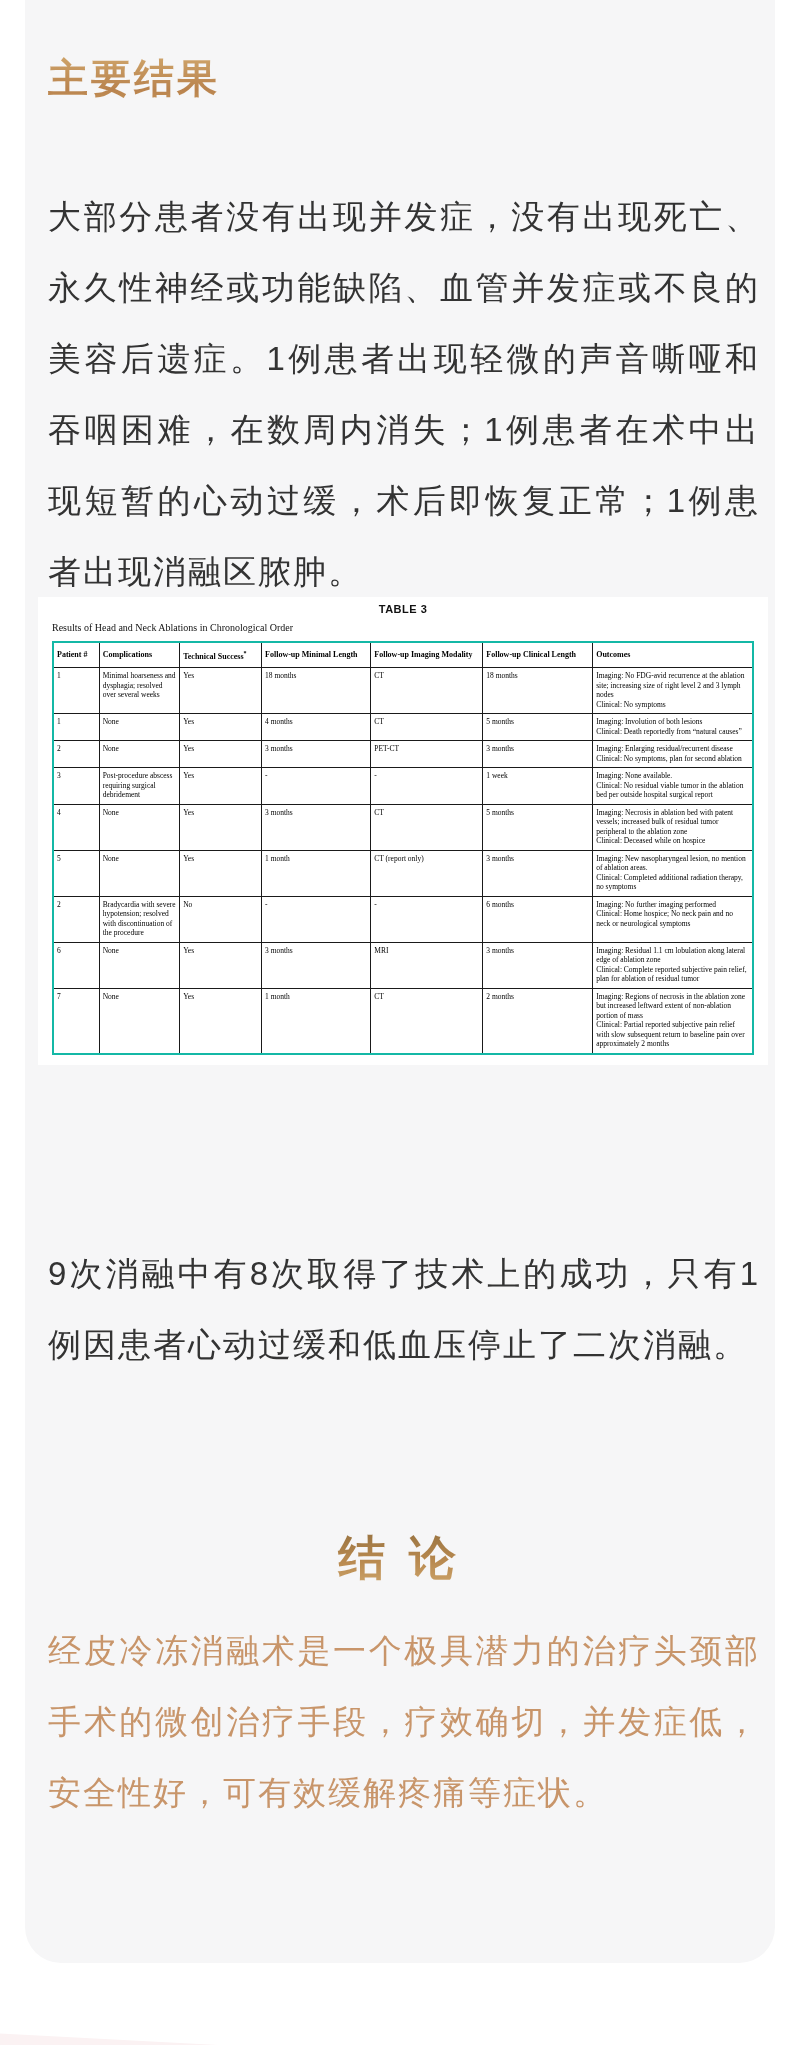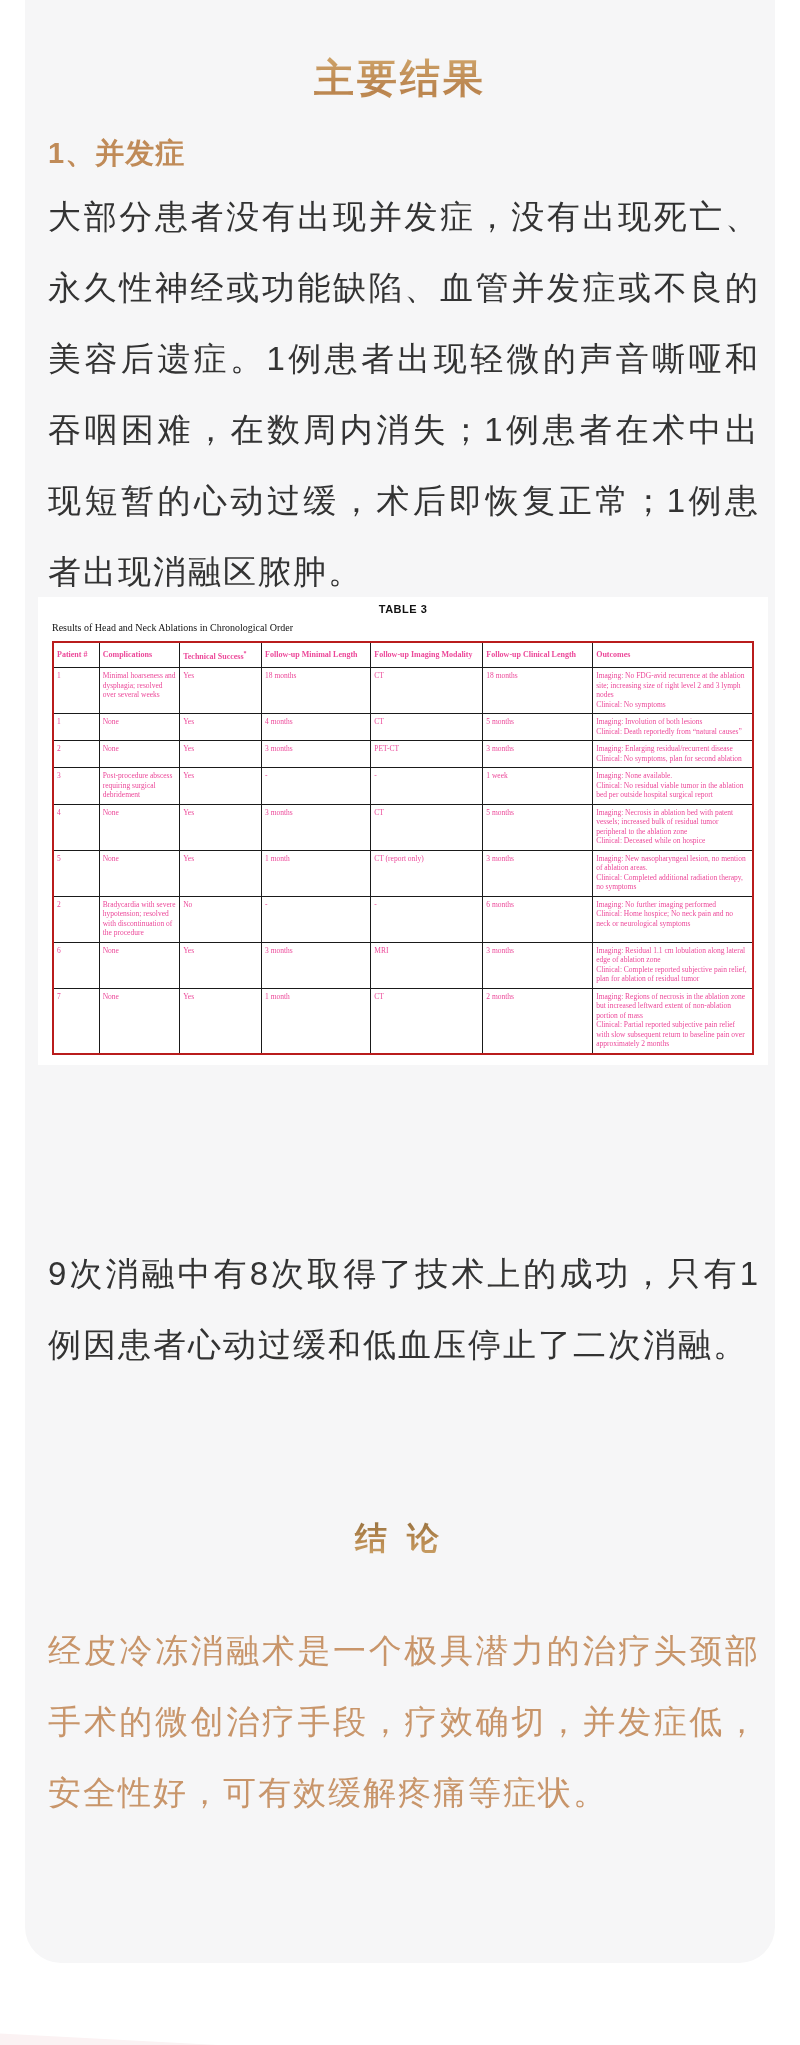--- a/index.html
+++ b/index.html
@@ -21,21 +21,21 @@
   }
 
   .abs{position:absolute;}
 
   .main-title{
     left:48px;top:24px;width:704px;
     font-family:Liberation Sans, sans-serif;font-weight:bold;
     font-size:40px;letter-spacing:3px;
     color:#c49a5f;
     background:linear-gradient(180deg,#d2a96e 0%,#b9834e 70%,#c79659 100%);
-    -webkit-background-clip:text;background-clip:text;text-align:center;-webkit-text-fill-color:transparent;
+    -webkit-background-clip:text;background-clip:text;-webkit-text-fill-color:transparent;
   }
   .sec-heading{
     left:48px;width:704px;
     font-size:29px;font-weight:bold;letter-spacing:1px;
     color:#c08b58;
   }
   .h-s1{top:110px;}
   .h-s2{top:1158px;}
   .para{
     left:48px;width:712px;
@@ -54,53 +54,52 @@
   .table-label{
     text-align:center;font-size:11px;font-weight:bold;color:#111;
     font-family:"Liberation Sans",sans-serif;letter-spacing:.5px;
   }
   .table-caption{
     margin:7px 0 8px 14px;font-family:"Liberation Serif",serif;
     font-size:10px;color:#111;
   }
   table.ablation{
     margin:0 auto;width:702px;border-collapse:collapse;
-    font-family:"Liberation Serif",serif;color:#ec4899;
-    border:2px solid #b91c1c;table-layout:fixed;
+    font-family:"Liberation Serif",serif;color:#000000;
+    border:2px solid #14b8a6;table-layout:fixed;
   }
   table.ablation th{
     border:1.5px solid #1a1a1a;font-size:8px;line-height:10px;
     padding:4px 3px;text-align:left;vertical-align:middle;height:16px;
   }
   table.ablation td{
     border:1.5px solid #1a1a1a;font-size:7.5px;line-height:9.5px;
     padding:3px 3px 4px 3px;text-align:left;vertical-align:top;
     white-space:pre-line;word-wrap:break-word;
   }
   table.ablation sup{font-size:6px;}
 
   .conclusion-title{
     left:0;top:1496px;width:800px;text-align:center;
     font-family:"Liberation Serif",serif;font-weight:bold;
-    font-size:32px;letter-spacing:6px;
+    font-size:47px;letter-spacing:6px;
     color:#a8834e;
     background:linear-gradient(180deg,#94703f 0%,#b98a50 55%,#cfa86f 100%);
     -webkit-background-clip:text;background-clip:text;-webkit-text-fill-color:transparent;
   }
 </style>
 </head>
 <body>
 
 <div class="page">
   <div class="card"></div>
   <div class="pink-wedge"></div>
 
   <h1 class="abs main-title">主要结果</h1>
 
-  <h2 class="abs sec-heading h-s1">1、并发症</h2>
   <p class="abs para para1">大部分患者没有出现并发症，没有出现死亡、永久性神经或功能缺陷、血管并发症或不良的美容后遗症。1例患者出现轻微的声音嘶哑和吞咽困难，在数周内消失；1例患者在术中出现短暂的心动过缓，术后即恢复正常；1例患者出现消融区脓肿。</p>
 
   <div class="abs table-card">
     <div class="table-label">TABLE 3</div>
     <div class="table-caption">Results of Head and Neck Ablations in Chronological Order</div>
     <table class="ablation">
       <colgroup>
           <col style="width: 6.6%;">
           <col style="width: 11.5%;">
           <col style="width: 11.7%;">

